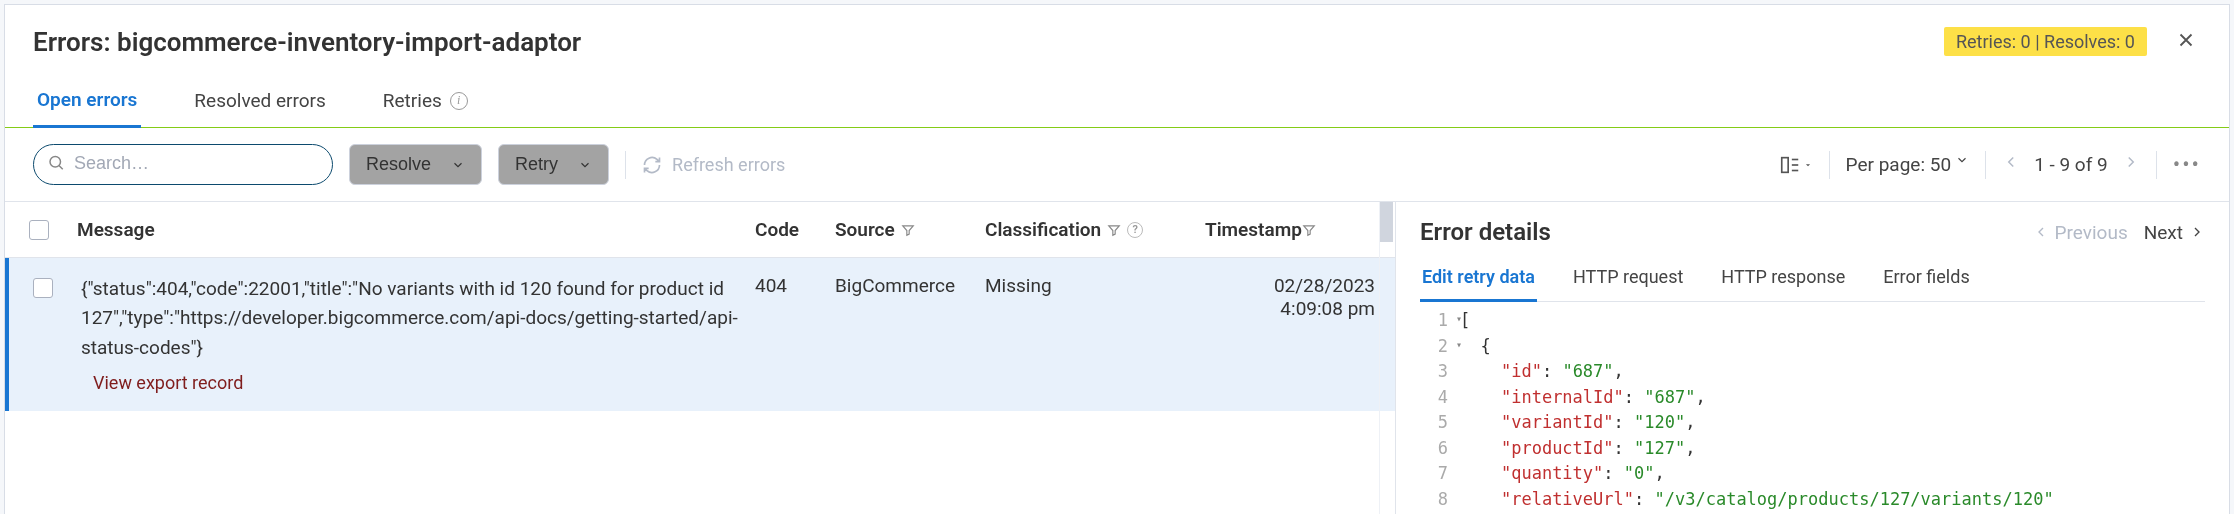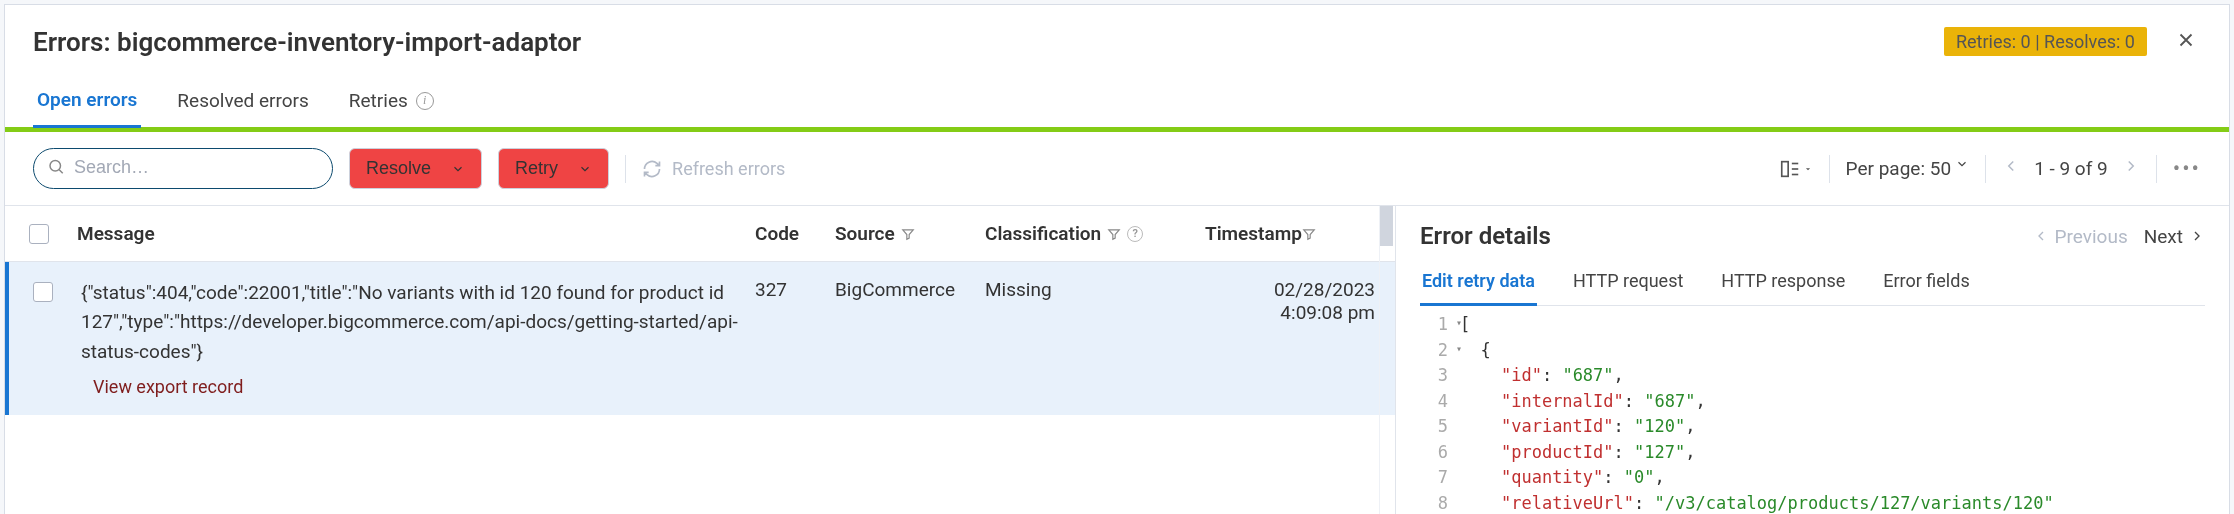--- a/index.html
+++ b/index.html
@@ -1,32 +1,32 @@
 <!DOCTYPE html>
 <html><head>
 <meta charset="utf-8">
 <style>
 * { box-sizing: border-box; margin: 0; padding: 0; }
 body { font-family: -apple-system, BlinkMacSystemFont, "Segoe UI", Roboto, sans-serif; background: #f5f7fa; color: #333; font-size: 19px; }
 .panel { background: #fff; border: 1px solid #d8dde6; margin: 4px; }
 .header { display: flex; align-items: center; justify-content: space-between; padding: 20px 28px 8px 28px; }
 .title { font-size: 26px; font-weight: 600; color: #333; }
 .header-right { display: flex; align-items: center; gap: 24px; }
-.badge { background: #eab308; color: #555; font-size: 18px; padding: 4px 12px; border-radius: 2px; }
+.badge { background: #fde047; color: #555; font-size: 18px; padding: 4px 12px; border-radius: 2px; }
 .close-btn { background: none; border: none; cursor: pointer; color: #555; padding: 4px; }
-.tabs { display: flex; gap: 32px; padding: 12px 28px 0 28px; border-bottom: 5px solid #84cc16; }
+.tabs { display: flex; gap: 49px; padding: 12px 28px 0 28px; border-bottom: 1px solid #84cc16; }
 .tab { padding: 10px 4px 14px 4px; cursor: pointer; color: #444; font-size: 19px; display: flex; align-items: center; gap: 8px; }
 .tab.active { color: #1976d2; font-weight: 600; border-bottom: 3px solid #1976d2; margin-bottom: -1px; }
 .info-icon { display: inline-flex; width: 18px; height: 18px; border: 1.5px solid #999; border-radius: 50%; align-items: center; justify-content: center; font-size: 12px; color: #999; font-style: italic; font-family: serif; }
 .toolbar { display: flex; align-items: center; padding: 16px 28px; gap: 16px; }
 .search-wrap { position: relative; }
 .search-input { width: 300px; padding: 8px 14px 10px 40px; border: 1px solid #0c4a6e; border-radius: 999px; font-size: 18px; color: #333; }
 .search-input::placeholder { color: #a2a8b5; }
 .search-icon { position: absolute; left: 14px; top: 50%; transform: translateY(-50%); color: #888; }
-.dd-btn { display: flex; align-items: center; gap: 20px; padding: 9px 16px; border: 1px solid #ccd1dc; background: #ef4444; border-radius: 6px; font-size: 18px; color: #333; cursor: pointer; }
+.dd-btn { display: flex; align-items: center; gap: 20px; padding: 9px 16px; border: 1px solid #ccd1dc; background: #a3a3a3; border-radius: 6px; font-size: 18px; color: #333; cursor: pointer; }
 .chev { width: 14px; height: 14px; }
 .vdiv { width: 1px; height: 28px; background: #dde2ea; }
 .refresh { display: flex; align-items: center; gap: 10px; color: #b3bac7; font-size: 18px; cursor: pointer; }
 .spacer { flex: 1; }
 .tool-icon { color: #555; cursor: pointer; display: flex; align-items: center; gap: 2px; }
 .perpage { color: #444; cursor: pointer; display: flex; gap: 4px; }
 .pager { display: flex; align-items: center; gap: 14px; color: #444; }
 .pager .arrow { color: #b3bac7; cursor: pointer; }
 .more { color: #888; cursor: pointer; font-size: 22px; letter-spacing: 2px; }
 .split { display: flex; }
@@ -189,21 +189,21 @@
       </div>
 
       <div class="trow">
         <div class="col-cb">
             <div class="checkbox"></div>
           </div>
         <div class="col-msg">
           <div class="msg-text">{"status":404,"code":22001,"title":"No variants with id 120 found for product id 127","type":"https://developer.bigcommerce.com/api-docs/getting-started/api-status-codes"}</div>
           <div class="view-export">View export record</div>
         </div>
-        <div class="col-code">327</div>
+        <div class="col-code">404</div>
         <div class="col-source" style="display:block;word-break:break-word;">BigCommerce</div>
         <div class="col-class" style="display:block;">Missing</div>
         <div class="col-ts" style="display:block;text-align:right;">
           <div>02/28/2023</div>
           <div>4:09:08 pm</div>
         </div>
       </div>
       <div class="scroll-hint"></div>
     </div>
 

